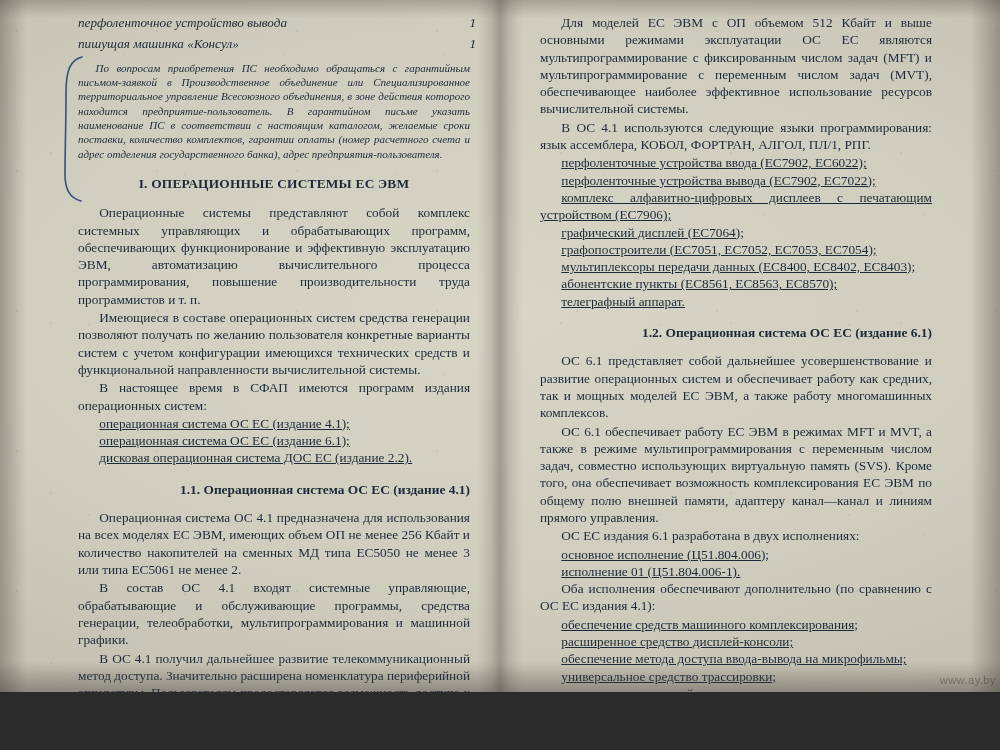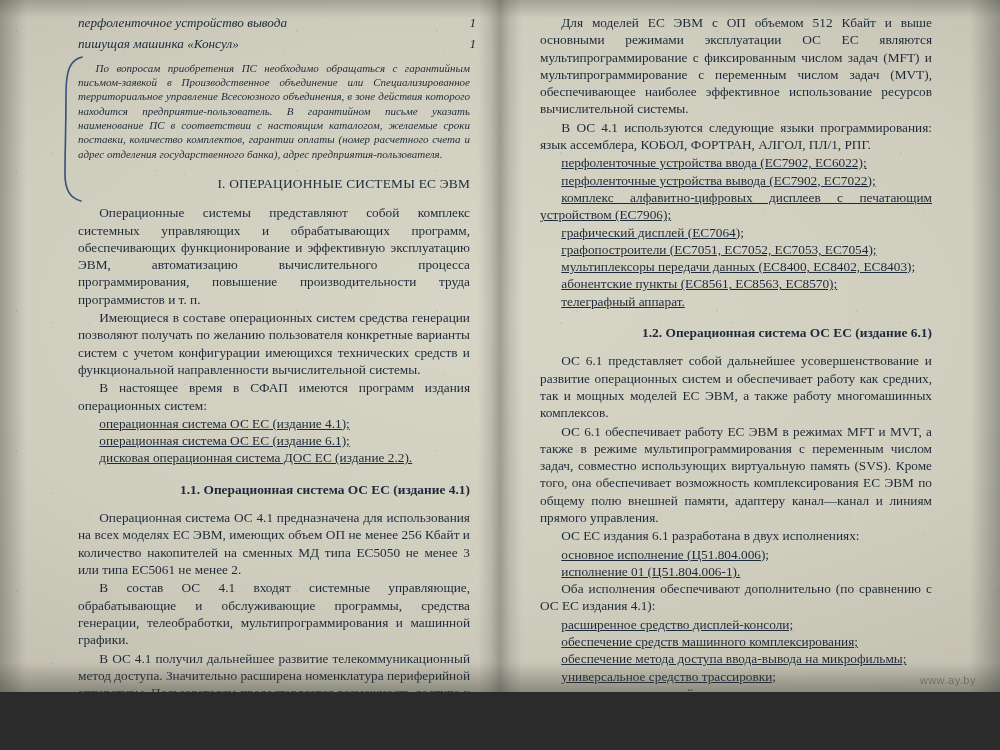--- a/index.html
+++ b/index.html
@@ -79,22 +79,22 @@
     font-size: 13.2px;
     line-height: 1.32;
     margin: 0 0 4px 0;
     position: relative;
   }
   .head-note .pnum {
     position: absolute;
     right: -6px;
   }
   .section-title {
-    text-align: right;
-    font-weight: normal;
+    text-align: center;
+    font-weight: bold;
     font-size: 13.4px;
     margin: 14px 0 12px 0;
     letter-spacing: 0.2px;
   }
   .sub-title {
     text-align: right;
     font-weight: bold;
     font-size: 13.4px;
     margin: 14px 0 11px 0;
   }
@@ -116,21 +116,21 @@
   #brace {
     position: absolute;
     left: 62px;
     top: 54px;
     width: 22px;
     height: 150px;
     pointer-events: none;
   }
   .watermark {
     position: absolute;
-    right: 24px;
+    right: 4px;
     bottom: 6px;
     font-family: "Liberation Sans", sans-serif;
     font-size: 11px;
     color: rgba(60,58,52,0.45);
     letter-spacing: 0.5px;
   }
   
   #speckle {
     position: absolute;
     inset: 0;
@@ -200,22 +200,22 @@
 
     <p class="para">ОС 6.1 представляет собой дальнейшее усовершенствование и развитие операционных систем и обеспечивает работу как средних, так и мощных моделей ЕС ЭВМ, а также работу многомашинных комплексов.</p>
     <p class="para">ОС 6.1 обеспечивает работу ЕС ЭВМ в режимах MFT и MVT, а также в режиме мультипрограммирования с переменным числом задач, совместно использующих виртуальную память (SVS). Кроме того, она обеспечивает возможность комплексирования ЕС ЭВМ по общему полю внешней памяти, адаптеру канал—канал и линиям прямого управления.</p>
     <p class="para">ОС ЕС издания 6.1 разработана в двух исполнениях:</p>
 
     <p class="list-line">основное исполнение (Ц51.804.006);</p>
     <p class="list-line">исполнение 01 (Ц51.804.006-1).</p>
 
     <p class="para">Оба исполнения обеспечивают дополнительно (по сравнению с ОС ЕС издания 4.1):</p>
 
+    <p class="list-line">обеспечение средств машинного комплексирования;</p>
     <p class="list-line">расширенное средство дисплей-консоли;</p>
-    <p class="list-line">обеспечение средств машинного комплексирования;</p>
     <p class="list-line">обеспечение метода доступа ввода-вывода на микрофильмы;</p>
     <p class="list-line">универсальное средство трассировки;</p>
     <p class="list-line">монитор динамической отладки.</p>
 
     <p class="para">ОС 6.1 обеспечивает работу средних и мощных моделей ЕС ЭВМ с расширенной номенклатурой периферийных устройств:</p>
   </div>
 
   <svg id="brace" viewBox="0 0 22 150">
     <path d="M20 3 C8 6, 4 16, 4 40 C4 70, 3 98, 3 120 C3 136, 8 144, 19 147" fill="none" stroke="#35507a" stroke-width="1.6" stroke-linecap="round"></path>
   </svg>

